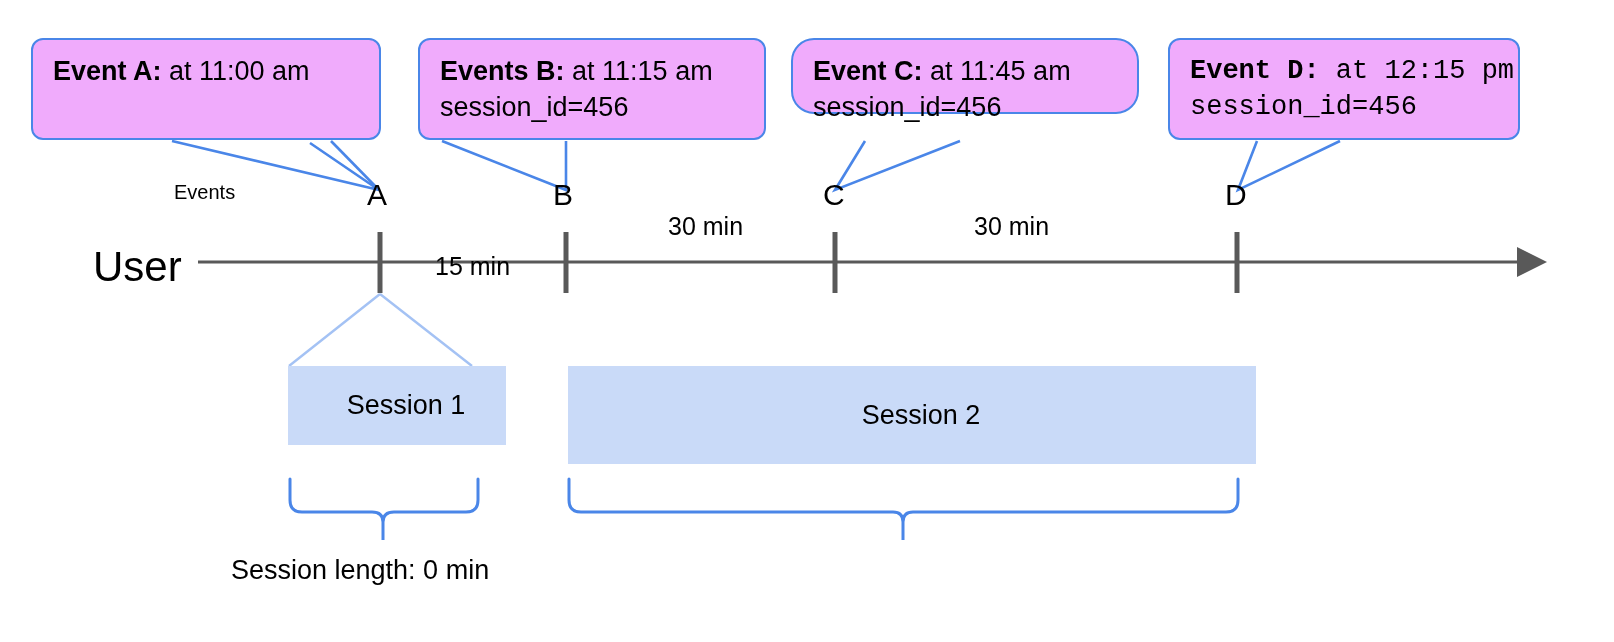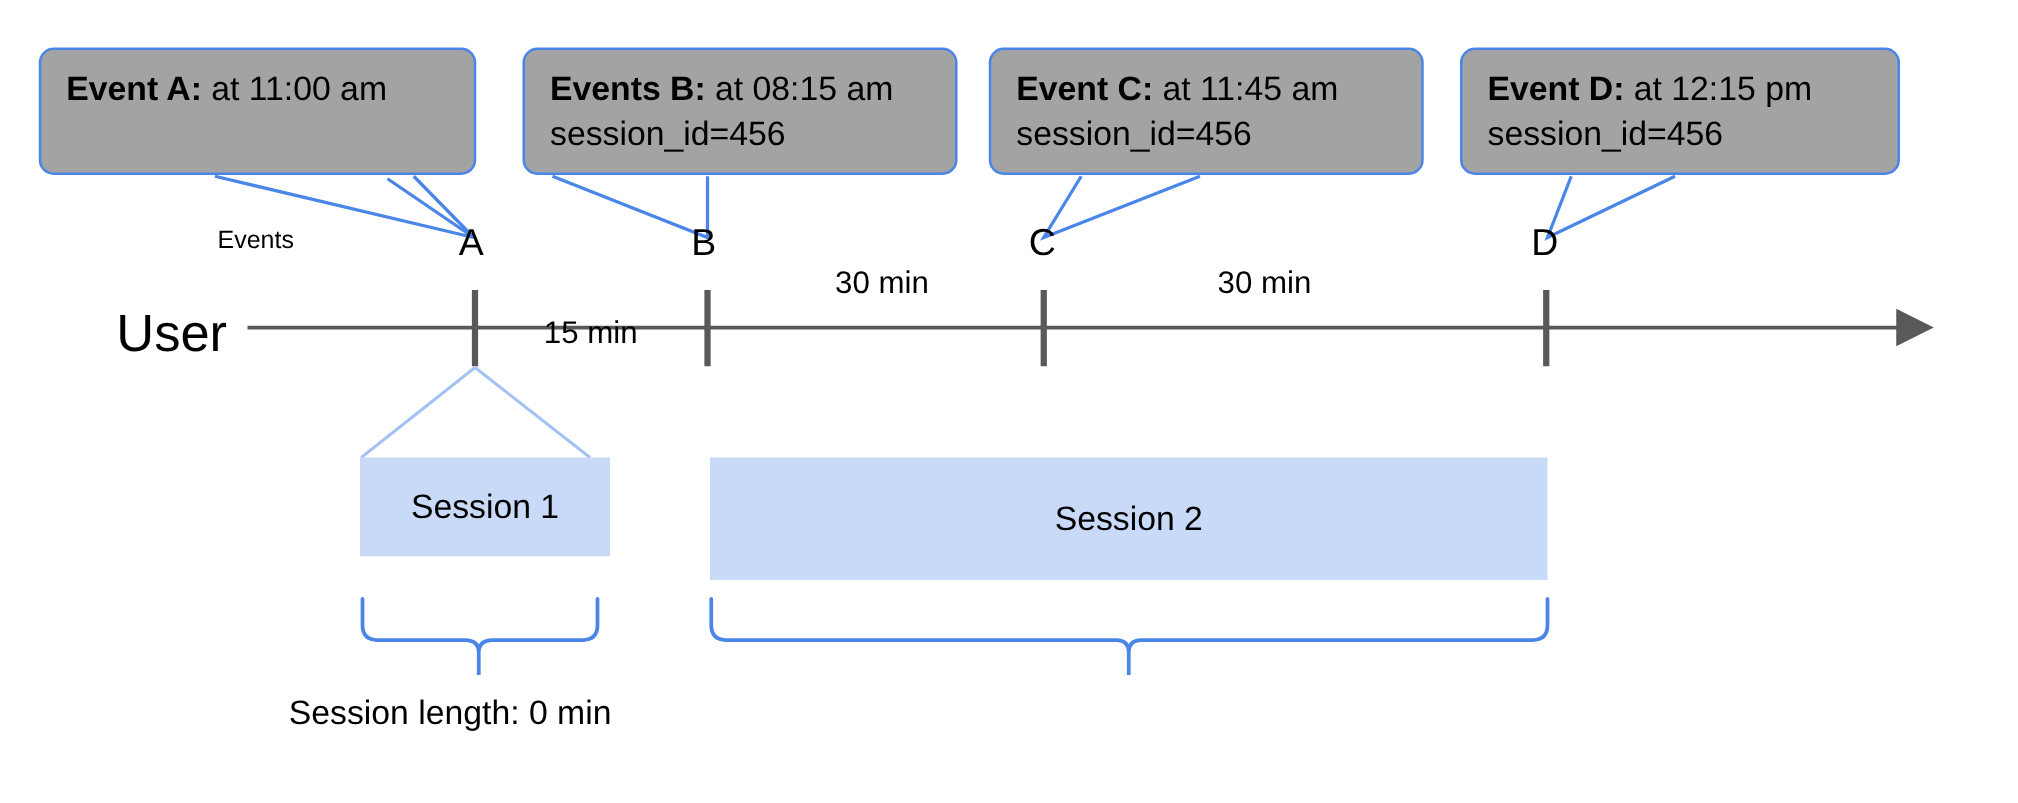--- a/index.html
+++ b/index.html
@@ -24,21 +24,21 @@
     width: 1614px;
     height: 642px;
   }
 
   
   .callout {
     position: absolute;
     box-sizing: border-box;
     border: 2px solid #4a86e8;
     border-radius: 12px;
-    background: #a3a3a3;
+    background: #f0abfc;
     padding: 14px 16px 10px 20px;
     font-size: 27px;
     line-height: 1.32;
     color: #000000;
     white-space: nowrap;
   }
   .callout .lead {
     font-weight: bold;
   }
   .callout .line2 {
@@ -69,20 +69,21 @@
 
   
   .session-block {
     position: absolute;
     background: #c9daf8;
     display: flex;
     align-items: center;
     justify-content: center;
     font-size: 27px;
     color: #000000;
+    padding-left: 18px;
   }
 </style>
 </head>
 <body>
 
 <div id="stage">
 
   <svg id="vector-layer" viewBox="0 0 1614 642">
 
     <path d="M 172 141 L 379 190 L 310 143" fill="none" stroke="#4a86e8" stroke-width="2.6"></path>
@@ -131,30 +132,30 @@
              L 1226 512
              Q 1238 512 1238 500
              L 1238 479" fill="none" stroke="#4a86e8" stroke-width="3" stroke-linecap="round"></path>
   </svg>
 
   <div class="callout" style="left:31px; top:38px; width:350px; height:102px;">
     <span class="lead">Event A:</span><span> at 11:00 am</span>
   </div>
 
   <div class="callout" style="left:418px; top:38px; width:348px; height:102px;">
-    <span class="lead">Events B:</span><span> at 08:15 am</span>
+    <span class="lead">Events B:</span><span> at 11:15 am</span>
     <span class="line2">session_id=456</span>
   </div>
 
-  <div class="callout" style="left:791px; top:38px; width:348px; height:102px;">
+  <div class="callout" style="left:791px; top:38px; width:348px; height:76px;border-radius:23px;">
     <span class="lead">Event C:</span><span> at 11:45 am</span>
     <span class="line2">session_id=456</span>
   </div>
 
-  <div class="callout" style="left:1168px; top:38px; width:352px; height:102px;">
+  <div class="callout" style="left:1168px; top:38px; width:352px; height:102px;font-family:Liberation Mono, monospace;">
     <span class="lead">Event D:</span><span> at 12:15 pm</span>
     <span class="line2">session_id=456</span>
   </div>
 
   <div class="lbl lbl-user" style="left:93px; top:243px;">User</div>
 
   <div class="lbl lbl-events" style="left:174px; top:181px;">Events</div>
 
   <div class="lbl lbl-event-letter" style="left:367px; top:178px;">A</div>
   <div class="lbl lbl-event-letter" style="left:553px; top:178px;">B</div>

